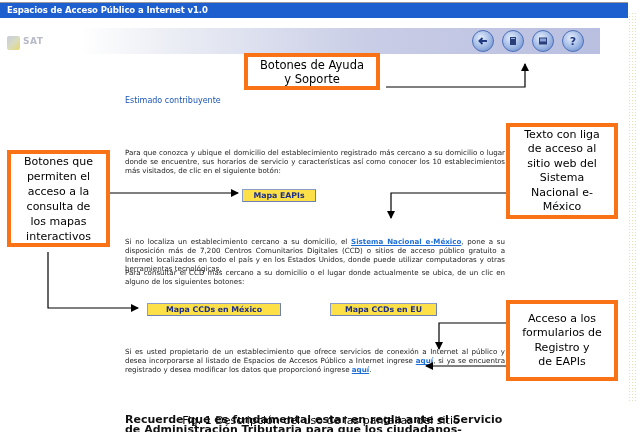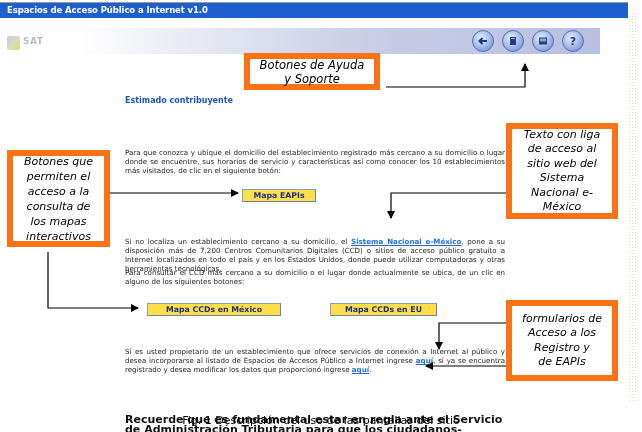--- a/index.html
+++ b/index.html
@@ -21,24 +21,24 @@
   .logo .txt { position: absolute; left: 16px; top: 1px; font-size: 9px; font-weight: bold; color: #b7bac8; letter-spacing: 0.5px; }
 
   .header-band { position: absolute; left: 80px; top: 28px; width: 520px; height: 26px;
     background: linear-gradient(90deg, #ffffff 0%, #eef0f6 15%, #c9cde6 55%, #b9bfe0 100%); }
 
   .toolbar { position: absolute; left: 469px; top: 28px; width: 131px; height: 26px; display: flex; gap: 8px; padding-left: 3px; align-items: center; }
   .tb-btn { width: 22px; height: 22px; border-radius: 50%; background: radial-gradient(circle at 40% 35%, #e6eefc 0%, #9db7e4 55%, #5f83c8 100%);
     border: 1px solid #4f70b8; display: flex; align-items: center; justify-content: center; font-size: 11px; font-weight: bold; color: #2a3f7a; cursor: pointer; }
   .tb-btn svg { width: 12px; height: 12px; }
 
-  .callout { position: absolute; border: 6px solid #f97316; background: #fff; text-align: center;
-    font-family: "DejaVu Sans", sans-serif; font-size: 11.5px; line-height: 14px; color: #000; display: flex; align-items: center; justify-content: center; font-style: italic; }
+  .callout { position: absolute; border: 4px solid #f97316; background: #fff; text-align: center;
+    font-family: "DejaVu Sans", sans-serif; font-size: 11.5px; line-height: 14px; color: #000; display: flex; align-items: center; justify-content: center; }
   .callout span { display: block; }
-  .heading { position: absolute; left: 125px; top: 96px; font-size: 8px; font-weight: bold; color: #1c57b8; }
+  .heading { position: absolute; left: 125px; top: 96px; font-size: 8px; font-weight: normal; color: #1c57b8; }
   .p1 { position: absolute; left: 125px; top: 113px; width: 380px; }
   .p2 { position: absolute; left: 125px; top: 148px; width: 380px; }
   .p3 { position: absolute; left: 125px; top: 221px; width: 380px; margin-top: 16px; }
   .p4 { position: absolute; left: 125px; top: 268px; width: 380px; }
   .p5 { position: absolute; left: 125px; top: 347px; width: 380px; }
   .p6 { position: absolute; left: 125px; top: 375px; width: 380px; font-weight: bold; font-size: 11px; line-height: 9.5px; color: #111; margin-top: 40px; }
   .txt { font-size: 7.1px; line-height: 9px; color: #222; text-align: justify; }
   .link { color: #1e6fd8; font-weight: bold; text-decoration: underline; cursor: pointer; }
 
   .map-btn { position: absolute; height: 13px; background: #fde047; border: 1px solid #8c9cc8;
@@ -132,22 +132,22 @@
     <span>de acceso al</span>
     <span>sitio web del</span>
     <span>Sistema</span>
     <span>Nacional e-</span>
     <span>México</span>
   </div>
 </div>
 
 <div class="callout" style="left:506px; top:300px; width:112px; height:81px; font-size:11px; line-height:14.5px;">
   <div>
+    <span>Acceso a los</span>
     <span>formularios de</span>
-    <span>Acceso a los</span>
     <span>Registro y</span>
     <span>de EAPIs</span>
   </div>
 </div>
 
 <svg class="arrows">
   <defs>
     <marker id="ah" markerWidth="8" markerHeight="8" refX="7" refY="4" orient="auto" markerUnits="userSpaceOnUse">
       <path d="M0 0 L8 4 L0 8 Z" fill="#000"></path>
     </marker>

